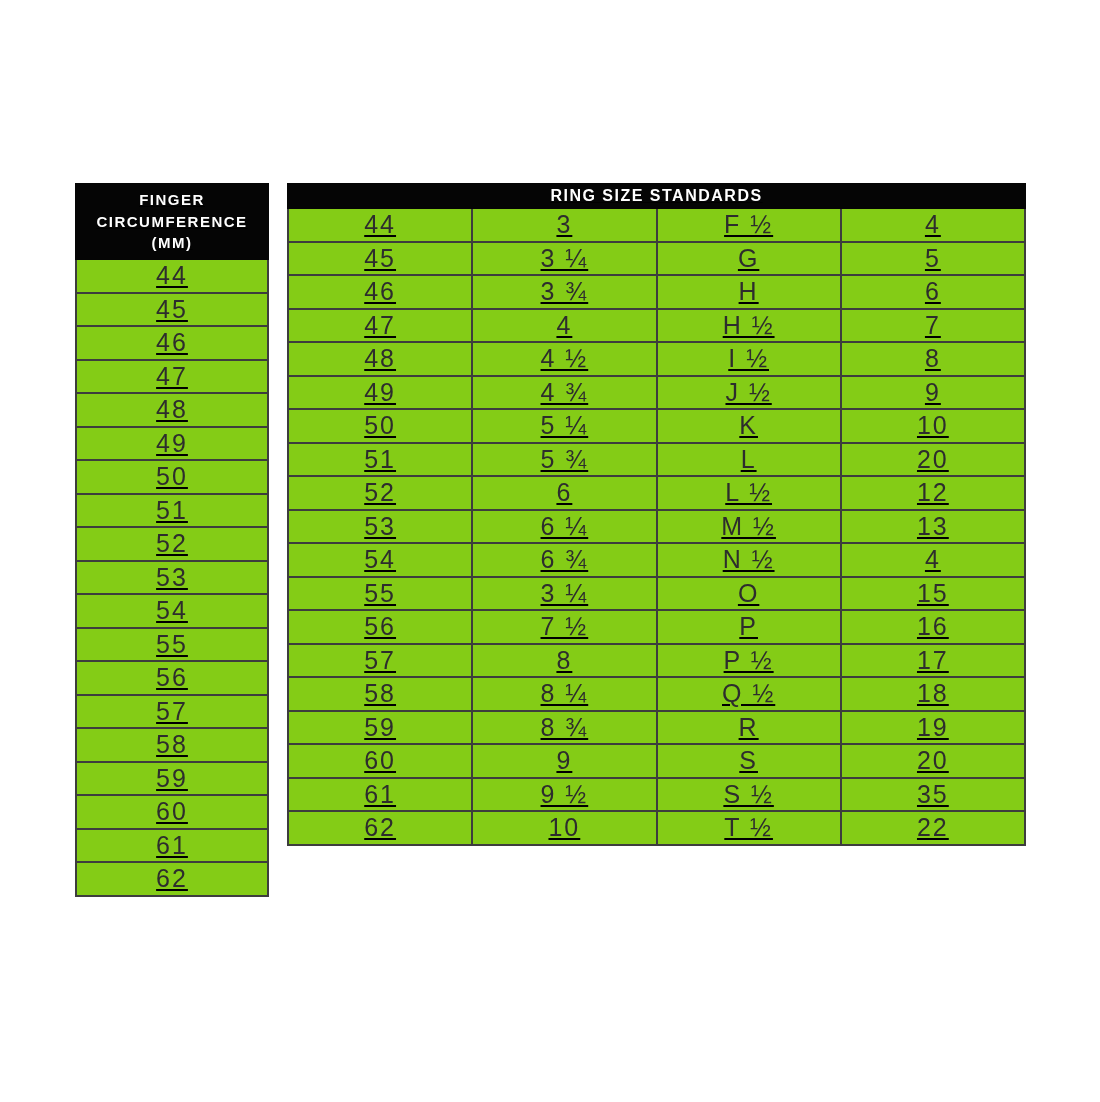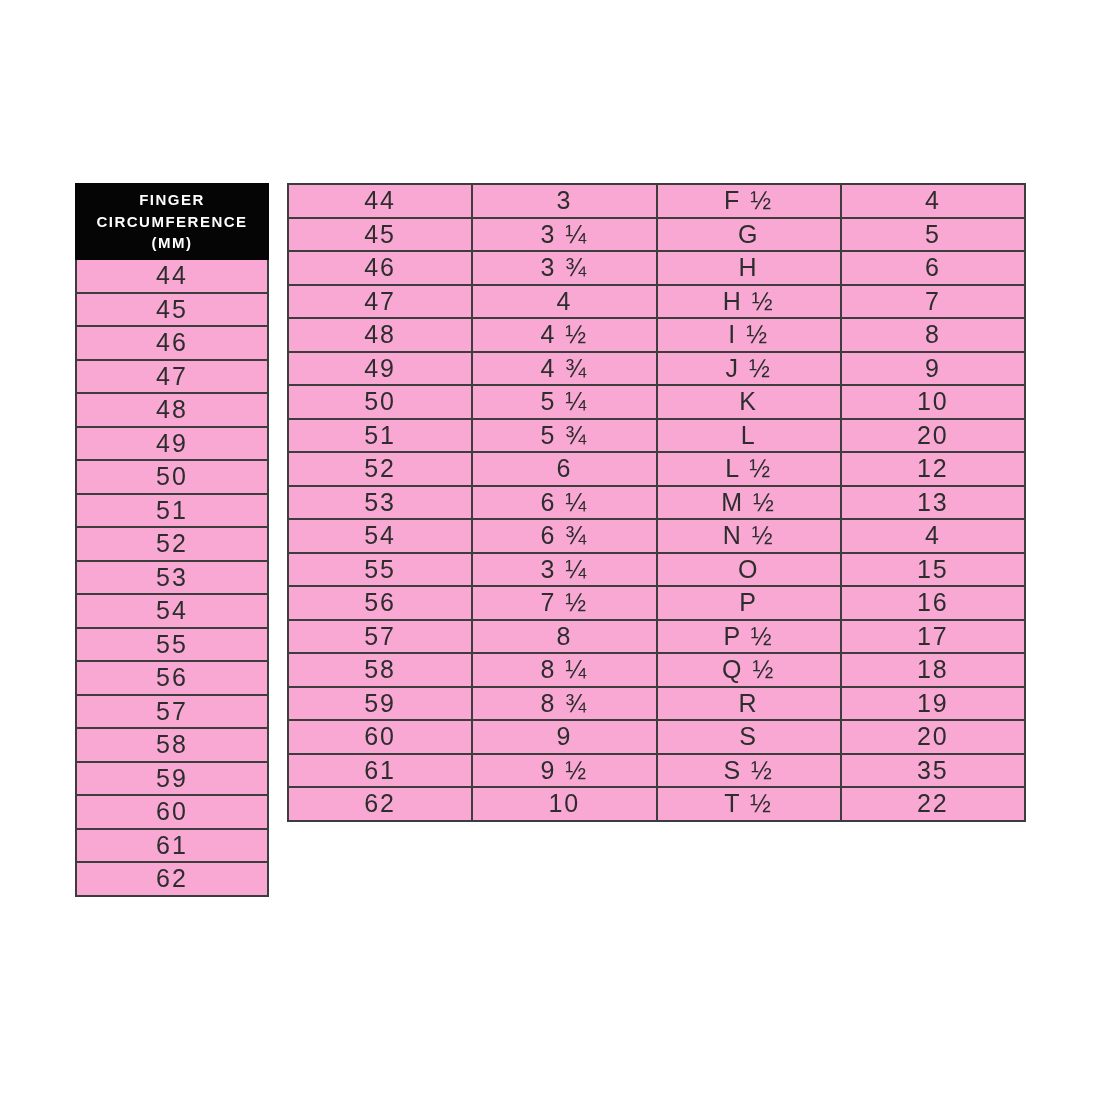--- a/index.html
+++ b/index.html
@@ -12,21 +12,22 @@
     position: relative;
     width: 1100px;
     height: 1102px;
     background: #ffffff;
     overflow: hidden;
   }
   table.size-table {
     position: absolute;
     border-collapse: collapse;
     table-layout: fixed;
-    background: #f9a8d4;
+    background: #84cc16;
+    text-decoration: underline;
   }
   #finger-table { left: 75px;  top: 183px; width: 194px; }
   #ring-table   { left: 287px; top: 183px; width: 739px; }
 
   
   .size-table thead th {
     background: #050505;
     color: #ffffff;
     font-weight: bold;
     text-align: center;
@@ -138,20 +139,23 @@
           <td>61</td>
         </tr>
         <tr>
           <td>62</td>
         </tr>
       </tbody>
   </table>
 
   <table class="size-table" id="ring-table">
     <thead>
+      <tr>
+        <th class="ring-title" colspan="4">RING SIZE STANDARDS</th>
+      </tr>
     </thead>
     <tbody>
         <tr>
           <td>44</td>
           <td>3</td>
           <td>F ½</td>
           <td>4</td>
         </tr>
         <tr>
           <td>45</td>

